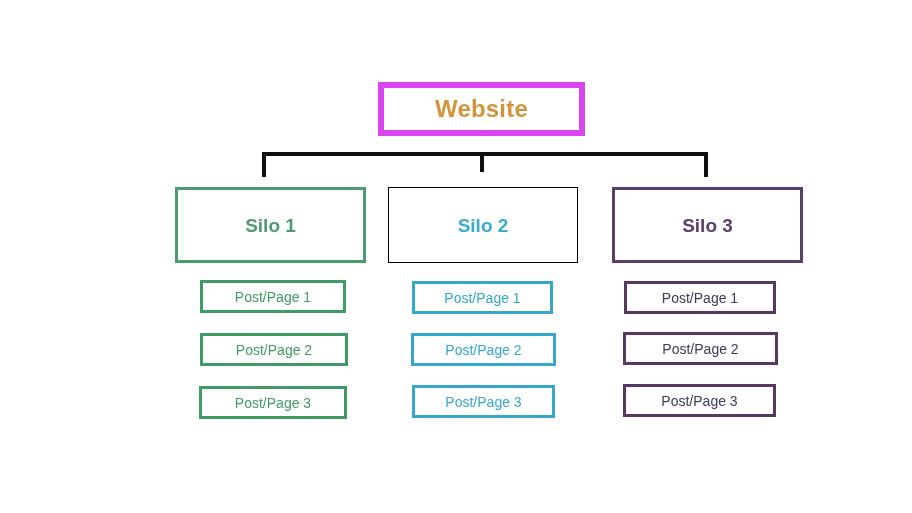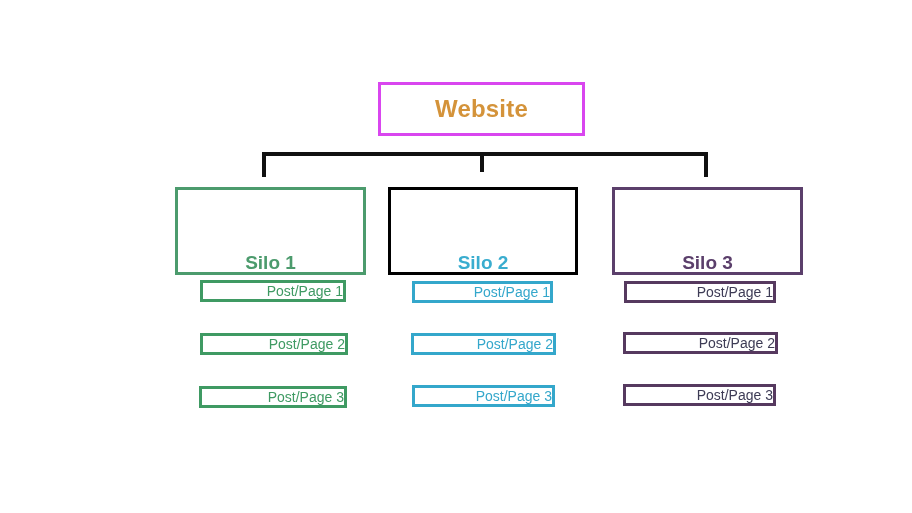--- a/index.html
+++ b/index.html
@@ -24,21 +24,21 @@
   }
 
   
   .root-node {
     position: absolute;
     left: 378px;
     top: 82px;
     width: 207px;
     height: 54px;
     box-sizing: border-box;
-    border: 3px solid #d946ef;
+    border: 6px solid #d946ef;
     background: #ffffff;
     display: flex;
     align-items: center;
     justify-content: center;
   }
   .root-node-label {
     font-size: 24px;
     font-weight: bold;
     color: #d4933a;
     letter-spacing: 0.2px;
@@ -52,50 +52,50 @@
     top: 0;
     width: 912px;
     height: 513px;
     pointer-events: none;
   }
 
   
   .silo-node {
     position: absolute;
     top: 187px;
-    height: 88px;
+    height: 76px;
     box-sizing: border-box;
     background: #ffffff;
     display: flex;
-    align-items: flex-end;
+    align-items: center;
     justify-content: center;
   }
   .silo-node-label {
     font-size: 19px;
     font-weight: bold;
     line-height: 1;
   }
 
   .silo-1 { left: 175px; width: 191px; border: 3px solid #4c9b6d; }
-  .silo-2 { left: 388px; width: 190px; border: 3px solid #000000; }
+  .silo-2 { left: 388px; width: 190px; border: 1px solid #000000; }
   .silo-3 { left: 604px; width: 191px; border: 3px solid #5b3f6b; margin-left: 8px; }
 
   .silo-1 .silo-node-label { color: #4c9b6d; }
   .silo-2 .silo-node-label { color: #3aadcf; }
   .silo-3 .silo-node-label { color: #5b3f6b; }
 
   
   .leaf-node {
     position: absolute;
-    height: 22px;
+    height: 33px;
     box-sizing: border-box;
     background: #ffffff;
     display: flex;
     align-items: center;
-    justify-content: flex-end;
+    justify-content: center;
   }
   .leaf-node-label {
     font-size: 14px;
     font-weight: normal;
     line-height: 1;
   }
 
   .col-1 .leaf-node { border: 3px solid #3f9a63; }
   .col-2 .leaf-node { border: 3px solid #34a7cb; }
   .col-3 .leaf-node { border: 3px solid #56395f; }

